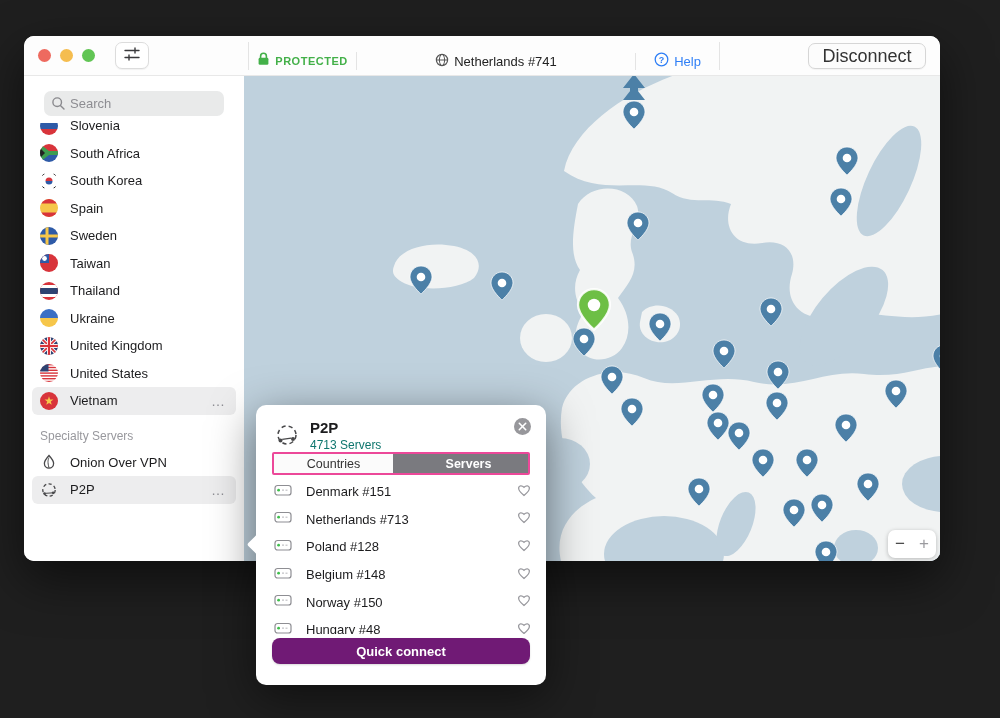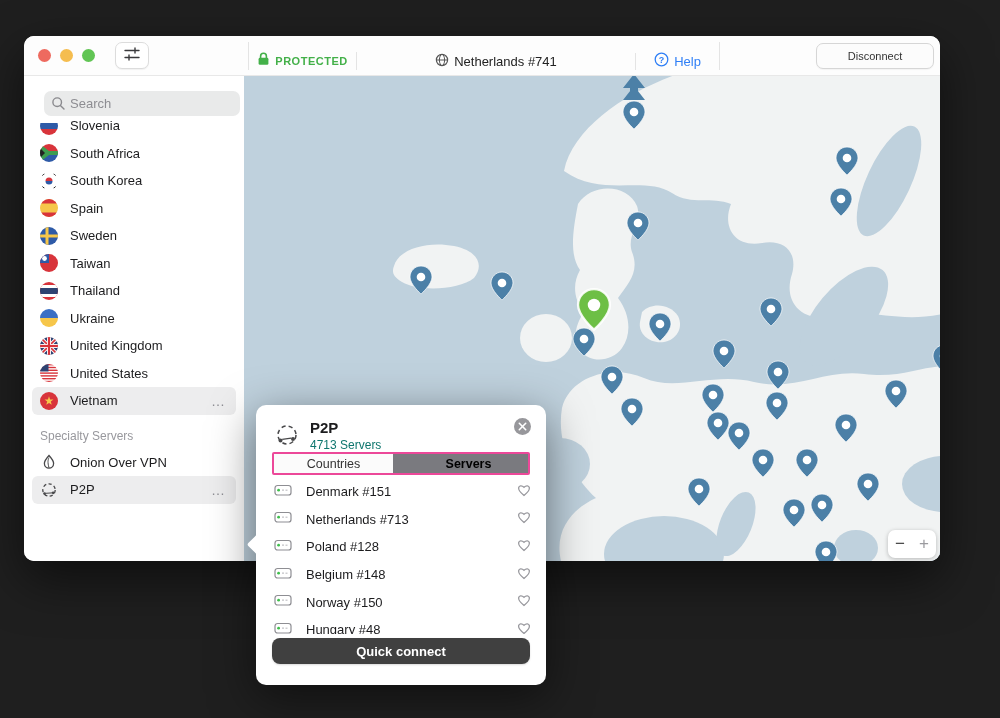--- a/index.html
+++ b/index.html
@@ -32,29 +32,29 @@
     position:absolute; left:224px; top:6px; width:472px; height:28px;
     display:flex; align-items:flex-end;
     border-left:1px solid #e4e4e4; border-right:1px solid #e4e4e4;
   }
   .seg { display:flex; align-items:center; justify-content:center; gap:5px; }
   .seg-status { width:108px; border-right:1px solid #e4e4e4; }
   .seg-status .txt { font-size:11px; font-weight:bold; letter-spacing:.5px; }
   .seg-server { flex:1; border-right:1px solid #e4e4e4; font-size:13px; color:#222; }
   .seg-help { width:83px; font-size:13px; font-weight:500; }
   .disconnect-btn {
-    position:absolute; right:6px; top:7px; width:118px; height:26px;
+    position:absolute; right:14px; top:7px; width:118px; height:26px;
     background:#fcfcfc; border:1px solid #d6d6d6; border-radius:7px;
-    font-size:11px; color:#333; display:flex; align-items:center; justify-content:center;
+    font-size:18px; color:#333; display:flex; align-items:center; justify-content:center;
     box-shadow:0 1px 1px rgba(0,0,0,.04);
   }
   .content { display:flex; height:485px; }
   
   .sidebar { width:220px; background:#fff; position:relative; }
-  .search-wrap { position:absolute; left:20px; top:15px; width:196px; height:25px; }
+  .search-wrap { position:absolute; left:20px; top:15px; width:180px; height:25px; }
   .search-wrap svg { position:absolute; left:7px; top:5px; }
   .search-input {
     width:100%; height:100%; background:#e9eaea; border:none; border-radius:7px;
     padding-left:26px; font-size:13px; color:#333; outline:none;
     font-family:"Liberation Sans", sans-serif;
   }
   .search-input::placeholder { color:#8d8d92; }
   .country-list { position:absolute; top:36px; left:8px; right:8px; }
   .side-row {
     height:27.5px; display:flex; align-items:center; padding:0 8px;
@@ -97,27 +97,27 @@
     position:absolute; right:14px; top:12px; width:19px; height:19px;
   }
   .seg-ctrl {
     margin:0 16px 0 16px; height:23px; display:flex;
     border:2px solid #ec4899; border-radius:2px; overflow:hidden; background:#fbfbfb;
   }
   .seg-tab {
     flex:1; display:flex; align-items:center; justify-content:center;
     font-size:12.5px; color:#333;
   }
-  .seg-tab.selected { background:#7a7a7f; color:#000000; font-weight:bold;padding-left:16px; }
+  .seg-tab.selected { background:#7a7a7f; color:#ffffff; font-weight:bold;padding-left:16px; }
   .server-list { margin-top:3px; height:156px; overflow:hidden; }
   .server-row { height:27.6px; display:flex; align-items:center; padding:0 14px 0 18px; }
   .server-row .srv-ico { width:18px; flex:0 0 18px; }
   .server-row .srv-lbl { margin-left:14px; font-size:13px; color:#1c1c1e; flex:1; }
   .quick-btn {
-    margin:4px 16px 0 16px; height:26px; background:#404040; border-radius:8px;
+    margin:4px 16px 0 16px; height:26px; background:#701a75; border-radius:8px;
     color:#fff; font-size:13px; font-weight:bold;
     display:flex; align-items:center; justify-content:center;
     box-shadow:0 1px 2px rgba(0,0,0,.15);
   }
 </style>
 </head>
 <body>
 
 <div class="window">
 

